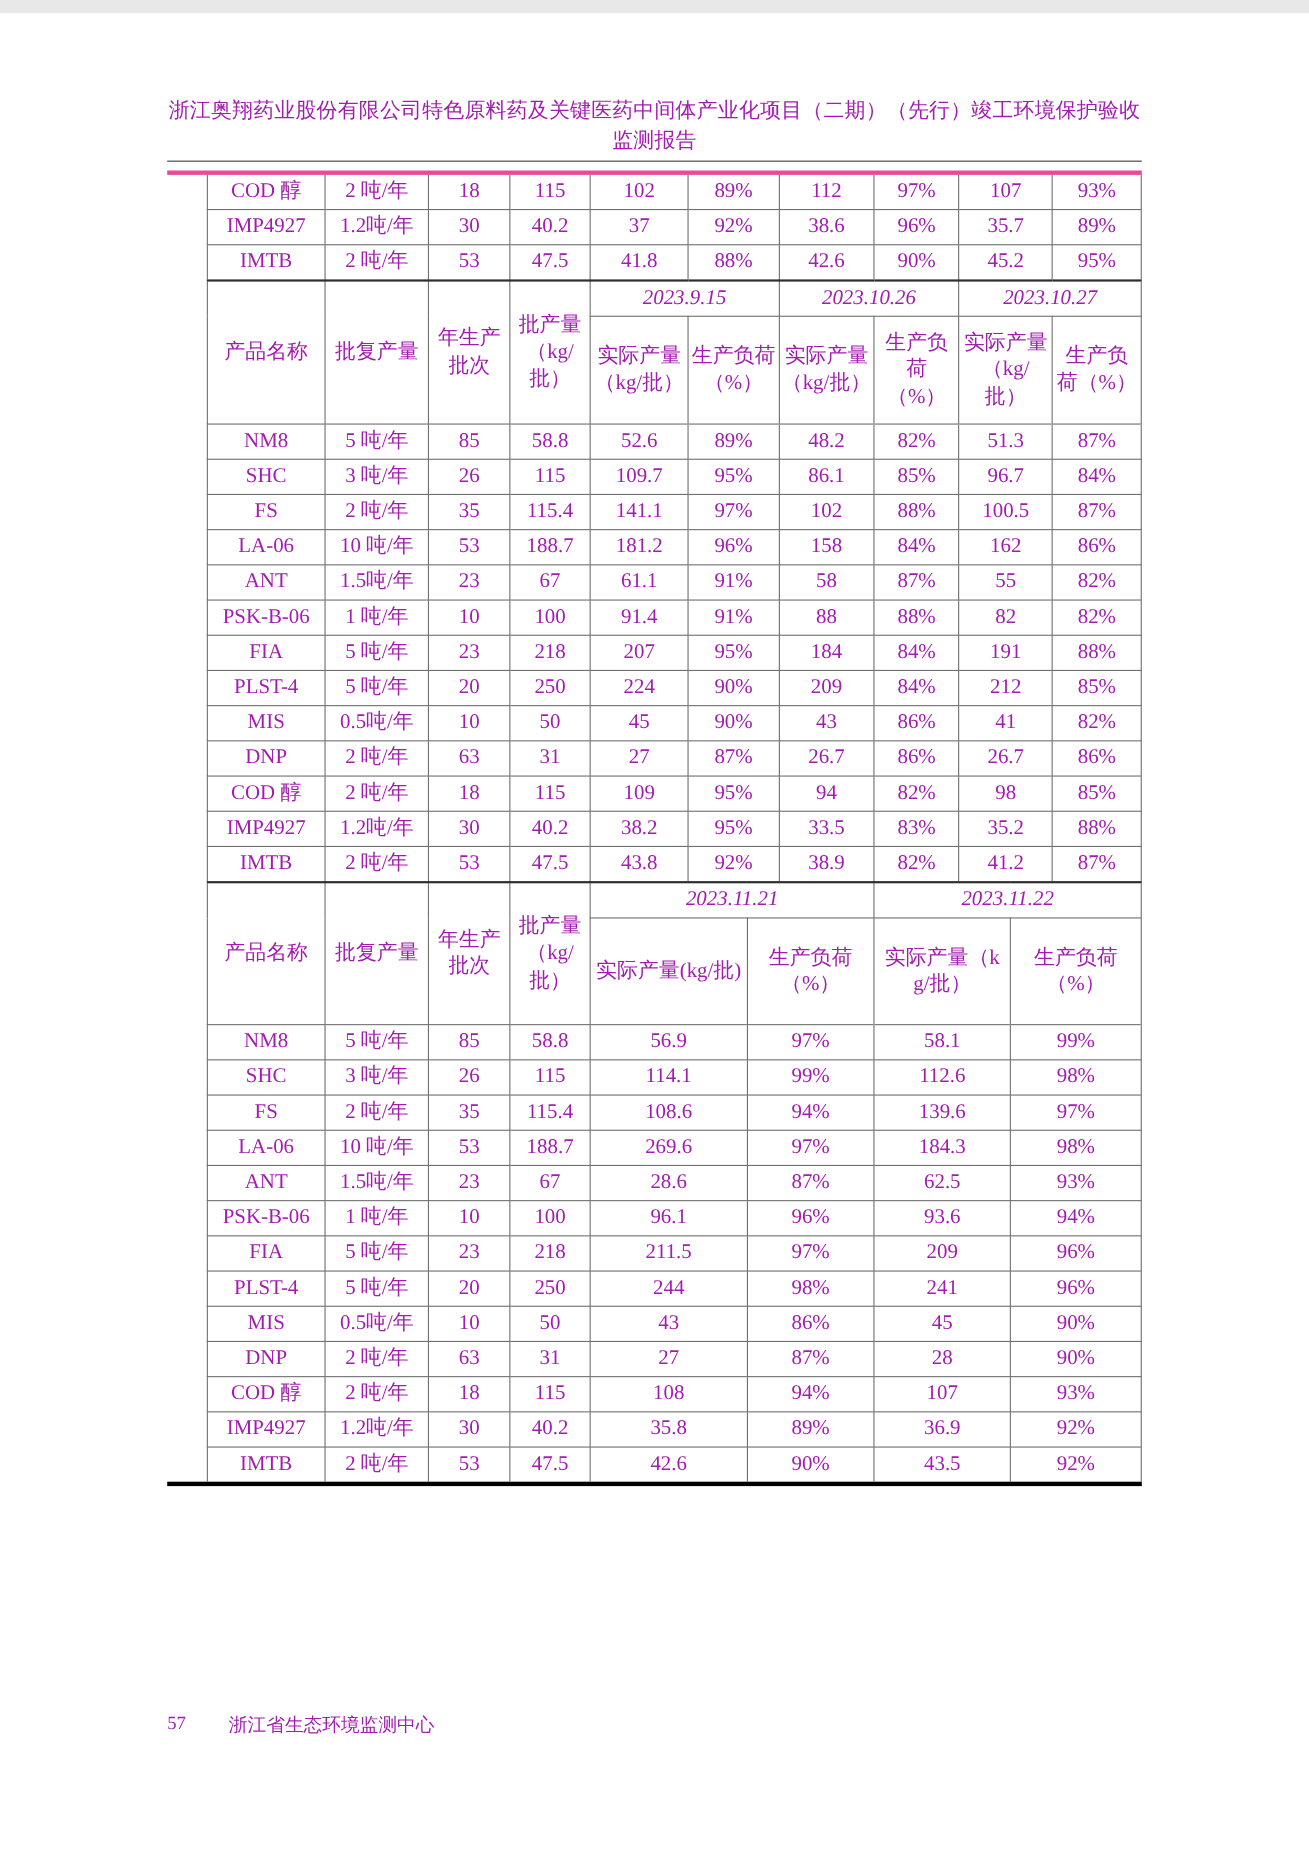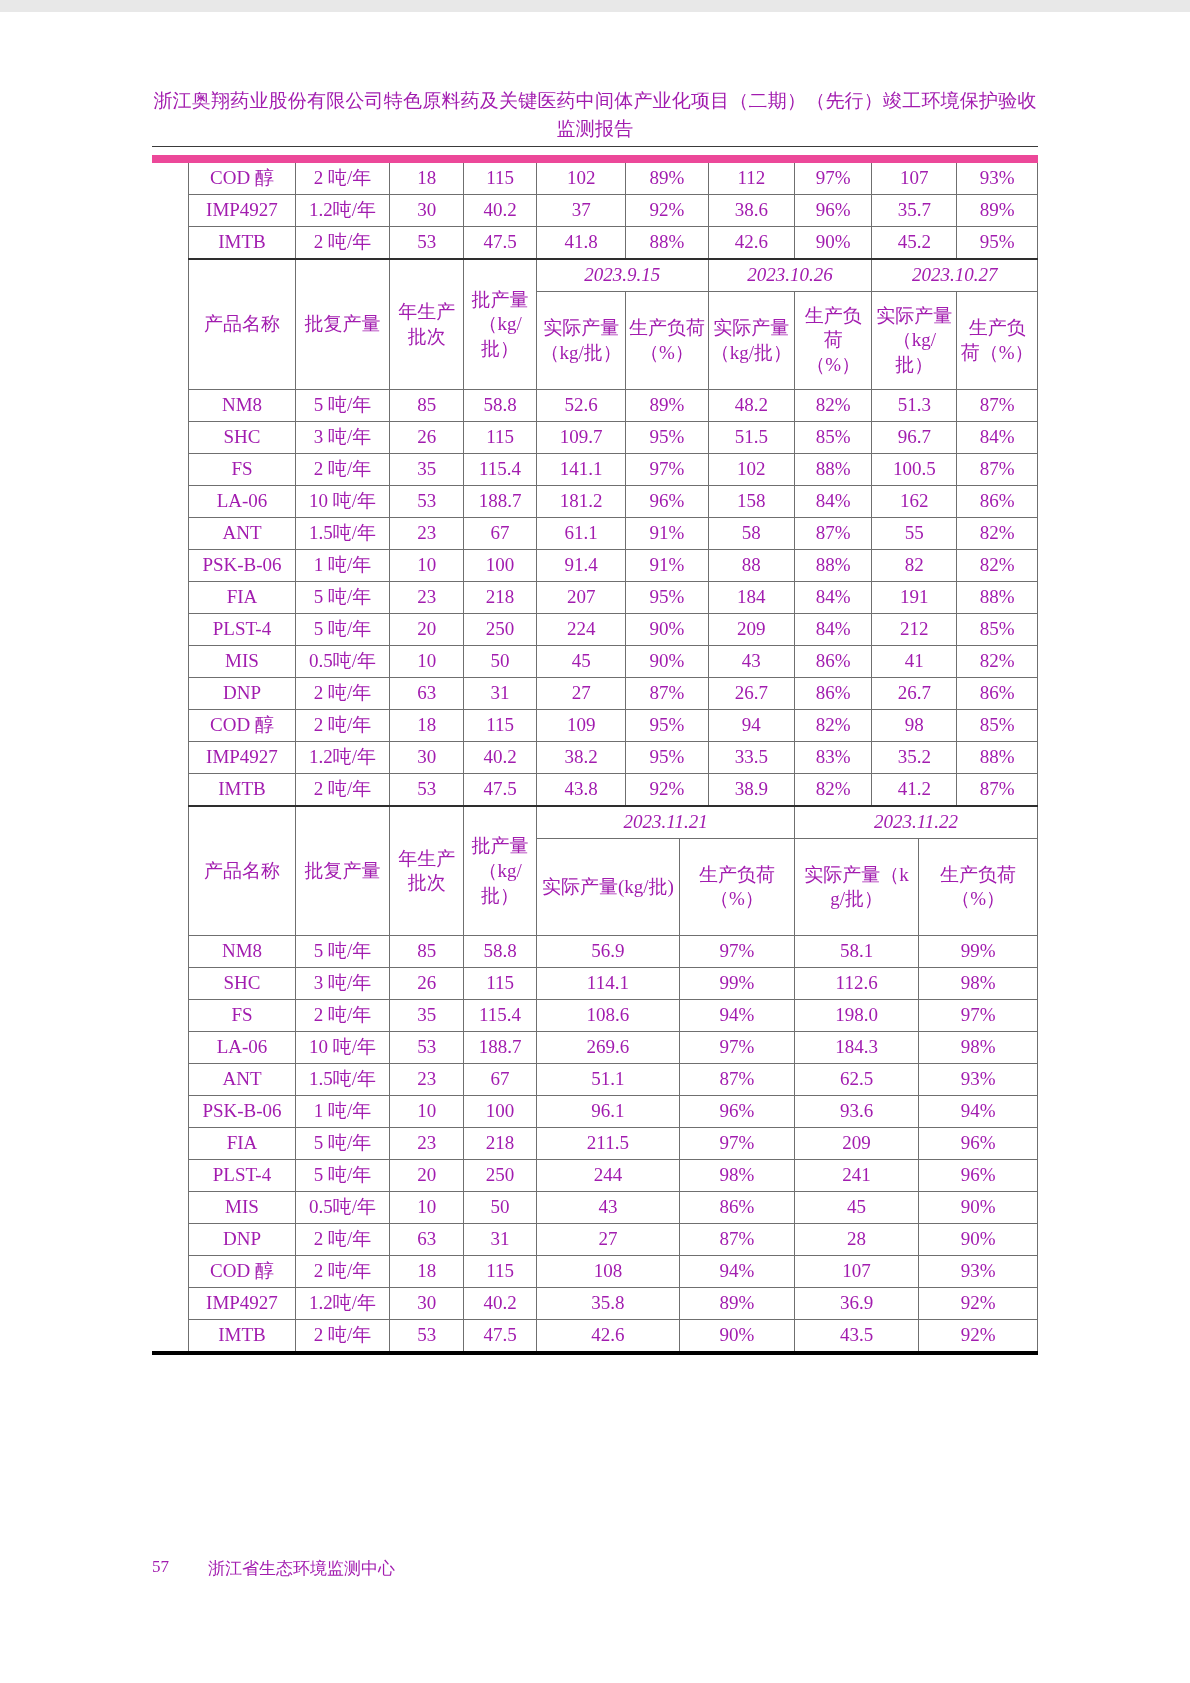--- a/index.html
+++ b/index.html
@@ -11,21 +11,21 @@
     font-family:"Liberation Serif","DejaVu Serif",serif;
     color:#a21caf;
     overflow:hidden;
   }
   .content { width:886px; margin:0 auto; padding-top:76px; }
 
   .doc-header { text-align:center; font-size:19px; line-height:1.4; letter-spacing:0.2px; }
   .doc-header .line2 { margin-top:1px; }
   .header-rule { border-bottom:1.5px solid #3a3a3a; margin-top:4px; }
 
-  .report-table { margin-top:8px; border-top:8px solid #ec4899; border-bottom:4px solid #000;padding-left:36px; }
+  .report-table { margin-top:8px; border-top:4px solid #ec4899; border-bottom:4px solid #000;padding-left:36px; }
   table { width:100%; border-collapse:collapse; table-layout:fixed; }
   td {
     border:1px solid #6f6f6f;
     text-align:center; vertical-align:middle;
     font-size:19px; line-height:1.3;
     padding:0 2px; height:31px;
     overflow:hidden;
     word-break:break-all;
   }
   
@@ -155,21 +155,21 @@
     <td>87%</td>
   </tr>
 
   <tr>
     <td>SHC</td>
     <td>3 吨/年</td>
     <td>26</td>
     <td>115</td>
     <td>109.7</td>
     <td>95%</td>
-    <td>51.5</td>
+    <td>86.1</td>
     <td>85%</td>
     <td>96.7</td>
     <td>84%</td>
   </tr>
 
   <tr>
     <td>FS</td>
     <td>2 吨/年</td>
     <td>35</td>
     <td>115.4</td>
@@ -363,41 +363,41 @@
     <td>98%</td>
   </tr>
 
   <tr>
     <td>FS</td>
     <td>2 吨/年</td>
     <td>35</td>
     <td>115.4</td>
     <td>108.6</td>
     <td>94%</td>
-    <td>198.0</td>
+    <td>139.6</td>
     <td>97%</td>
   </tr>
 
   <tr>
     <td>LA-06</td>
     <td>10 吨/年</td>
     <td>53</td>
     <td>188.7</td>
     <td>269.6</td>
     <td>97%</td>
     <td>184.3</td>
     <td>98%</td>
   </tr>
 
   <tr>
     <td>ANT</td>
     <td>1.5吨/年</td>
     <td>23</td>
     <td>67</td>
-    <td>51.1</td>
+    <td>28.6</td>
     <td>87%</td>
     <td>62.5</td>
     <td>93%</td>
   </tr>
 
   <tr>
     <td>PSK-B-06</td>
     <td>1 吨/年</td>
     <td>10</td>
     <td>100</td>

